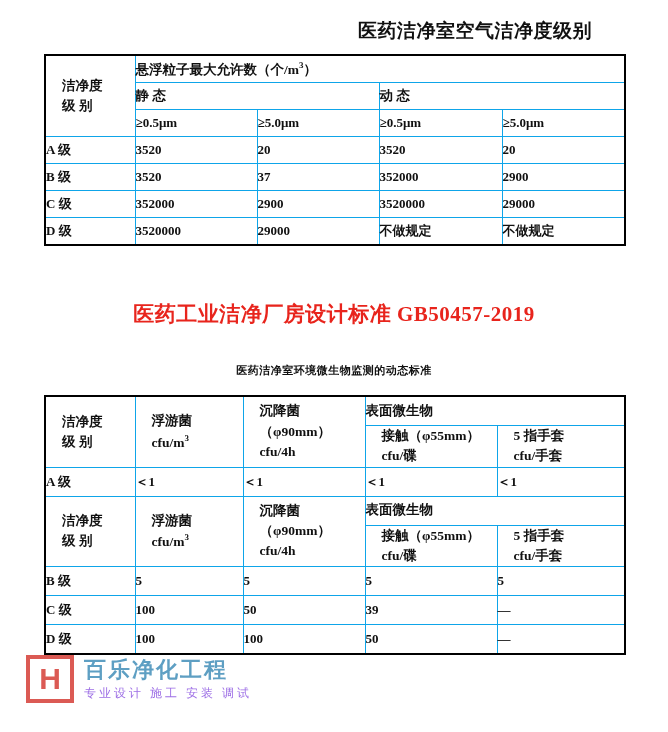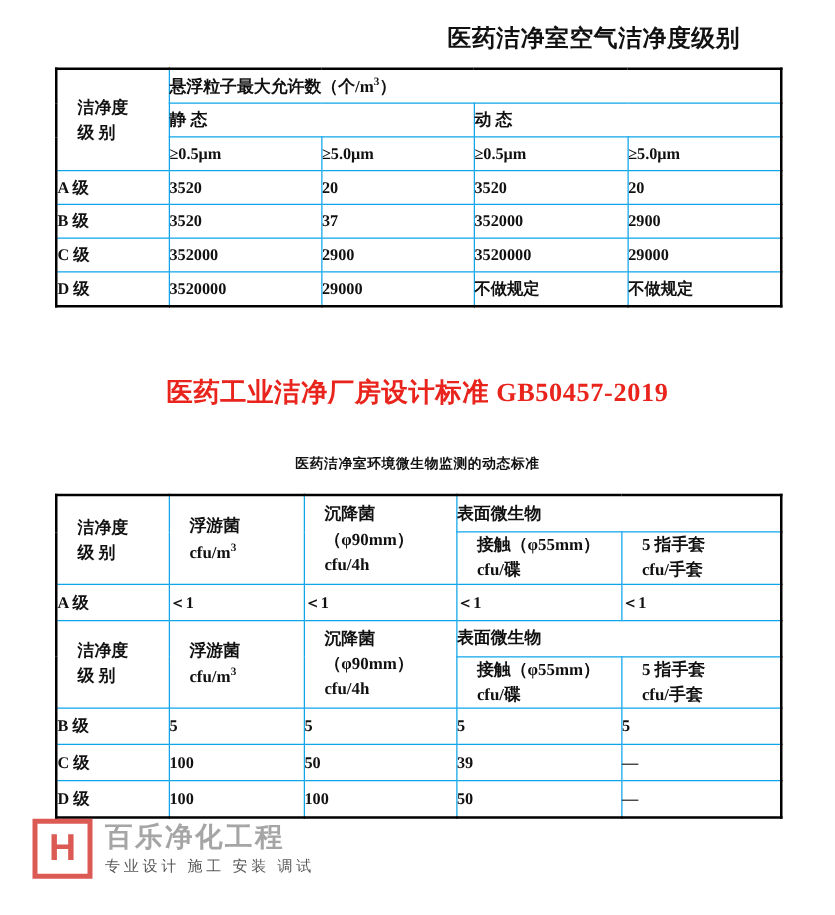--- a/index.html
+++ b/index.html
@@ -127,31 +127,31 @@
     font-family: "Liberation Sans", sans-serif;
     font-weight: bold;
     font-size: 30px;
     line-height: 40px;
     text-align: center;
   }
   .wm-main {
     position: absolute;
     left: 58px;
     top: 0px;
-    color: #737373;
+    color: #0369a1;
     font-size: 22px;
     font-weight: bold;
     letter-spacing: 2px;
     opacity: 0.85;
   }
   .wm-sub {
     position: absolute;
     left: 58px;
     top: 30px;
-    color: #000000;
+    color: #6d28d9;
     font-size: 12px;
     letter-spacing: 3px;
     opacity: 0.9;
   }
 </style>
 </head>
 <body>
 
 <div class="page">
 

